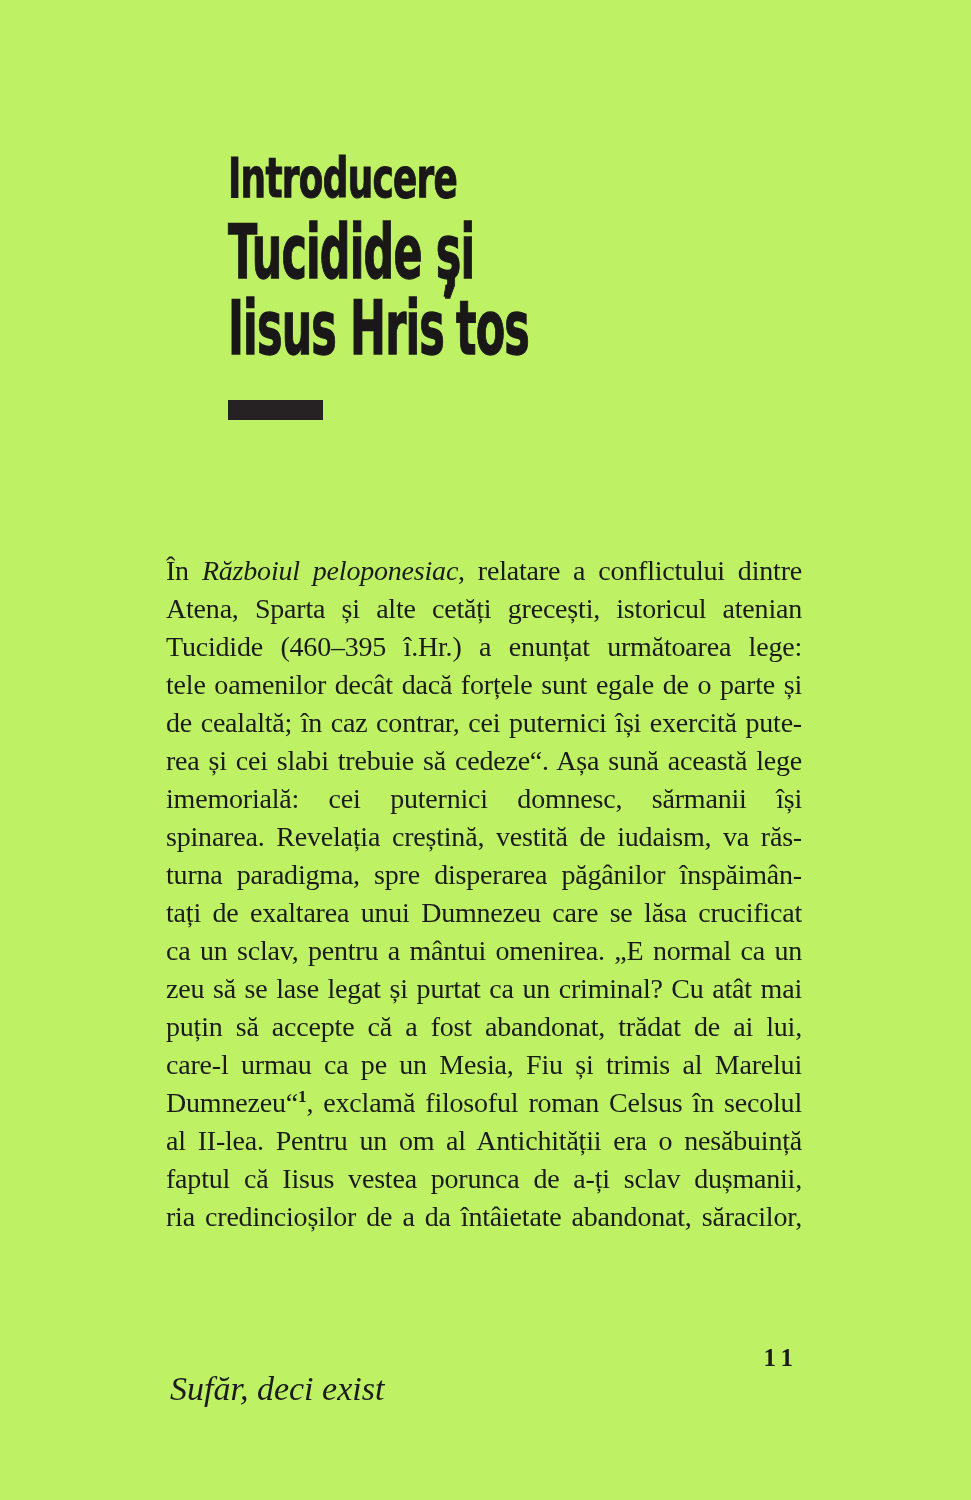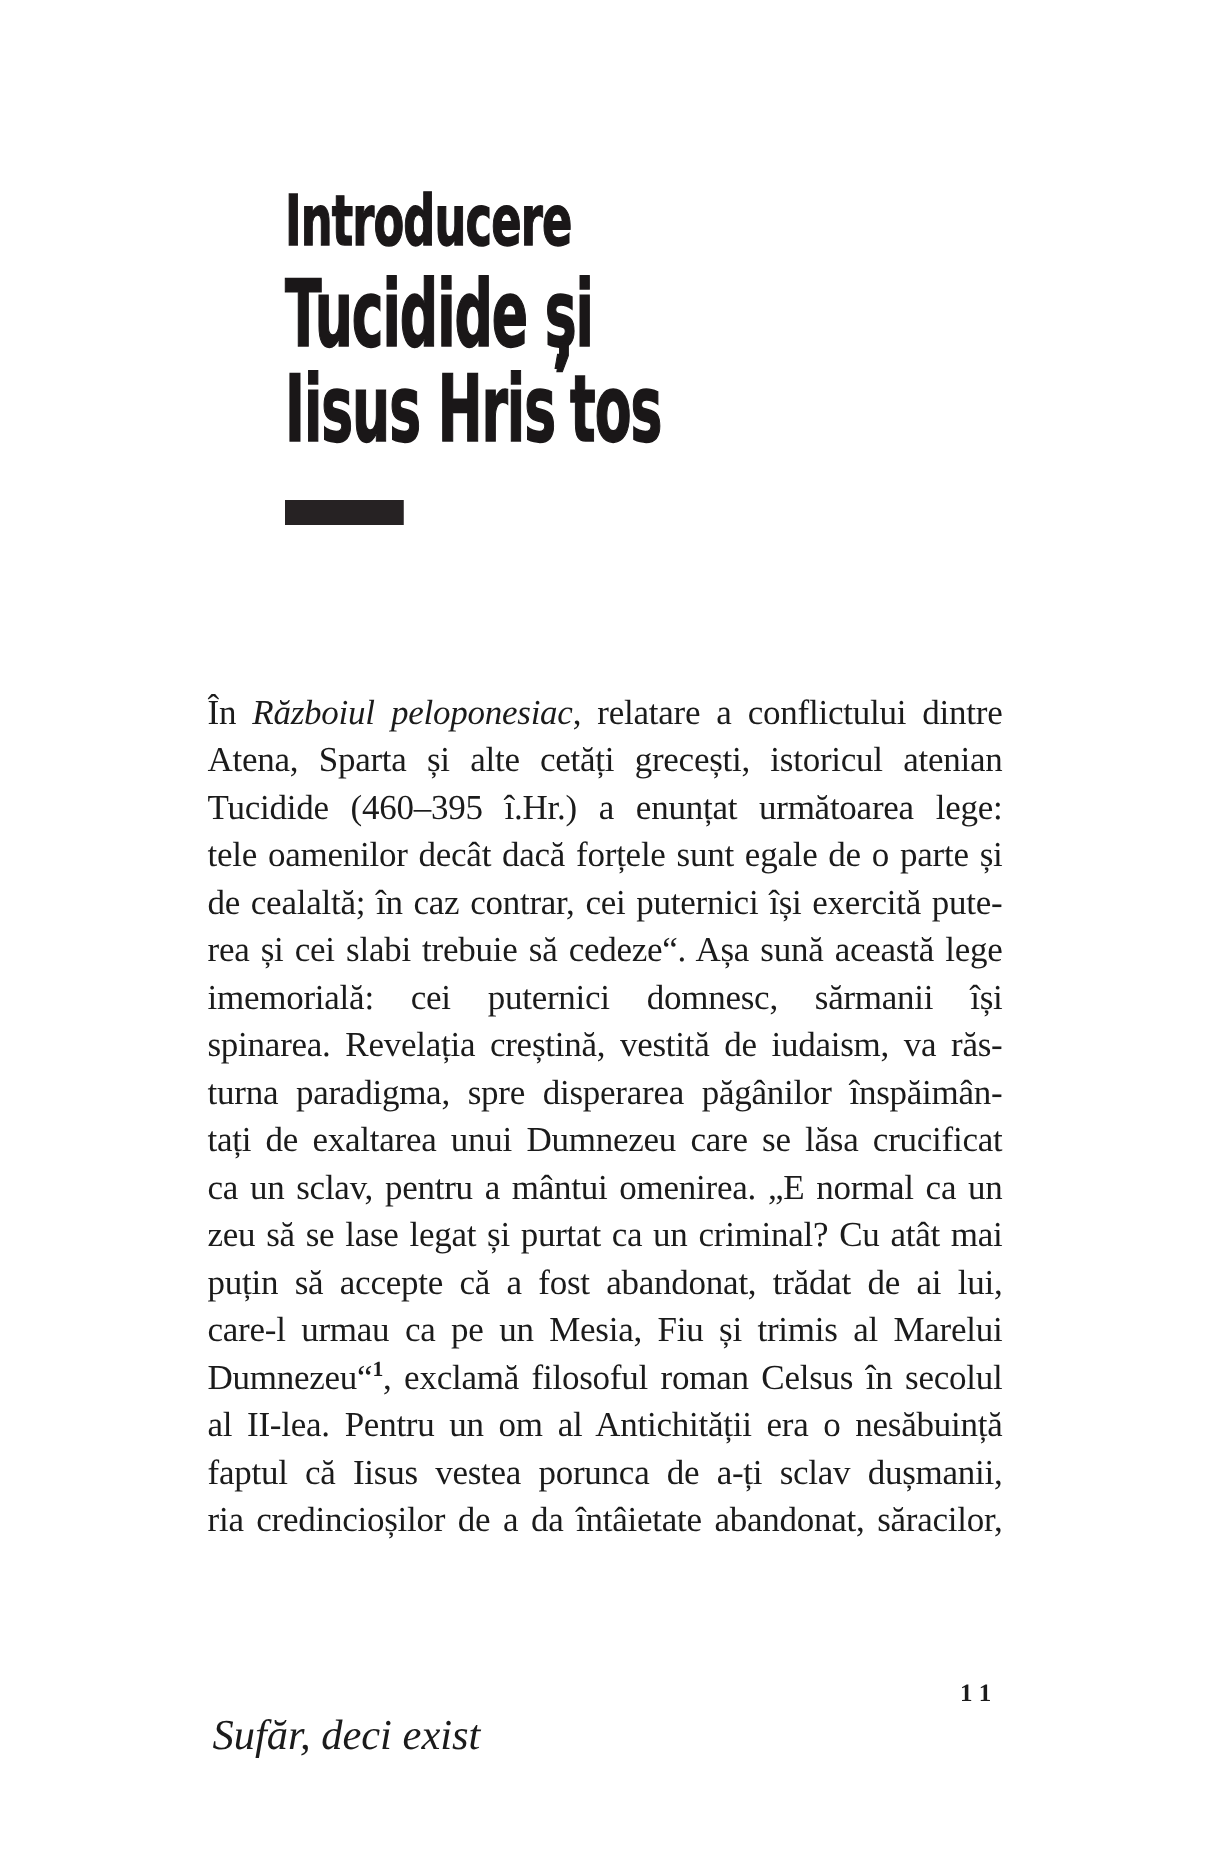--- a/index.html
+++ b/index.html
@@ -1,19 +1,19 @@
 <!DOCTYPE html>
 <html><head>
 <meta charset="utf-8">
 <style>
   html,body{margin:0;padding:0;background:#e8e8e8;}
   .page{
     position:relative;
     width:971px;height:1500px;
-    background:#ffffff;
+    background:#bef264;
     color:#1b1b1b;
     overflow:hidden;
     margin:0 auto;
     font-family:"Liberation Serif", serif;
   }
   
   .chapter-head{
     position:absolute;left:228px;top:150px;width:620px;
   }
   .kicker{
@@ -71,21 +71,21 @@
   .fnref{
     font-size:0.62em;
     font-weight:700;
     position:relative;
     top:-0.55em;
   }
   
   .page-number{
     position:absolute;
     top:1344px;right:172px;
-    font-size:20px;
+    font-size:25px;
     font-weight:700;
     letter-spacing:6px;
     color:#1b1b1b;
   }
   .running-title{
     position:absolute;
     left:170px;top:1370px;
     font-style:italic;
     font-size:34px;
     color:#1b1b1b;

